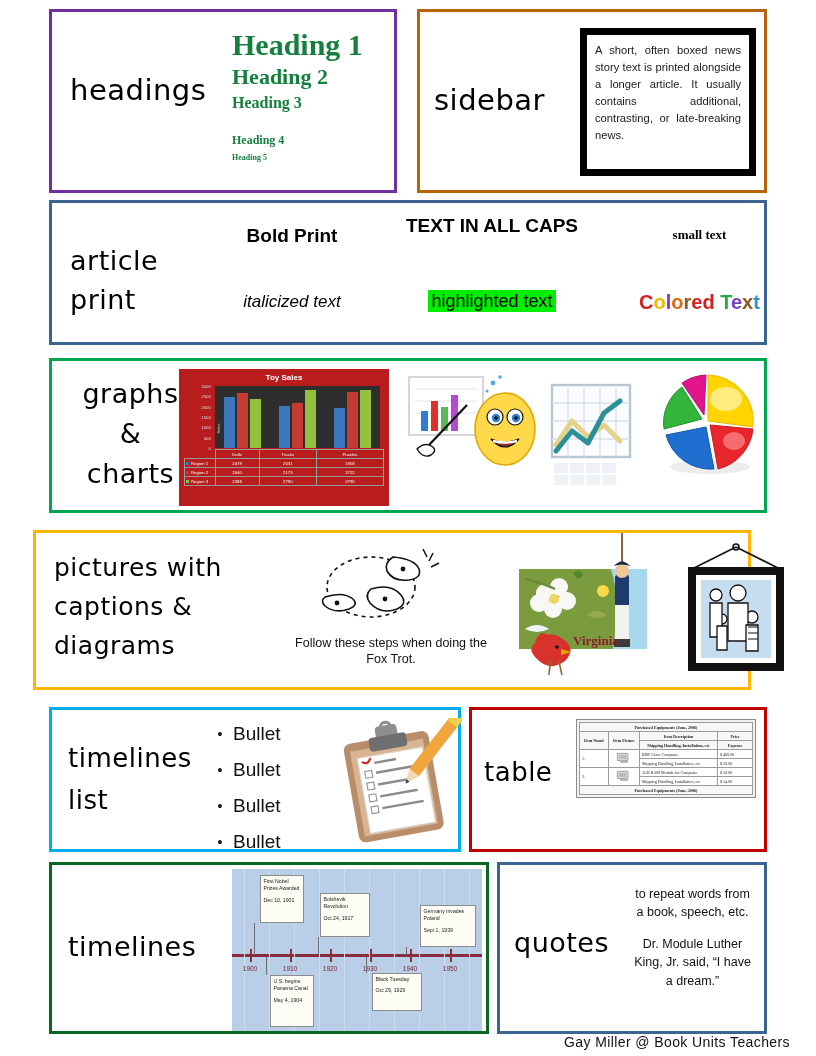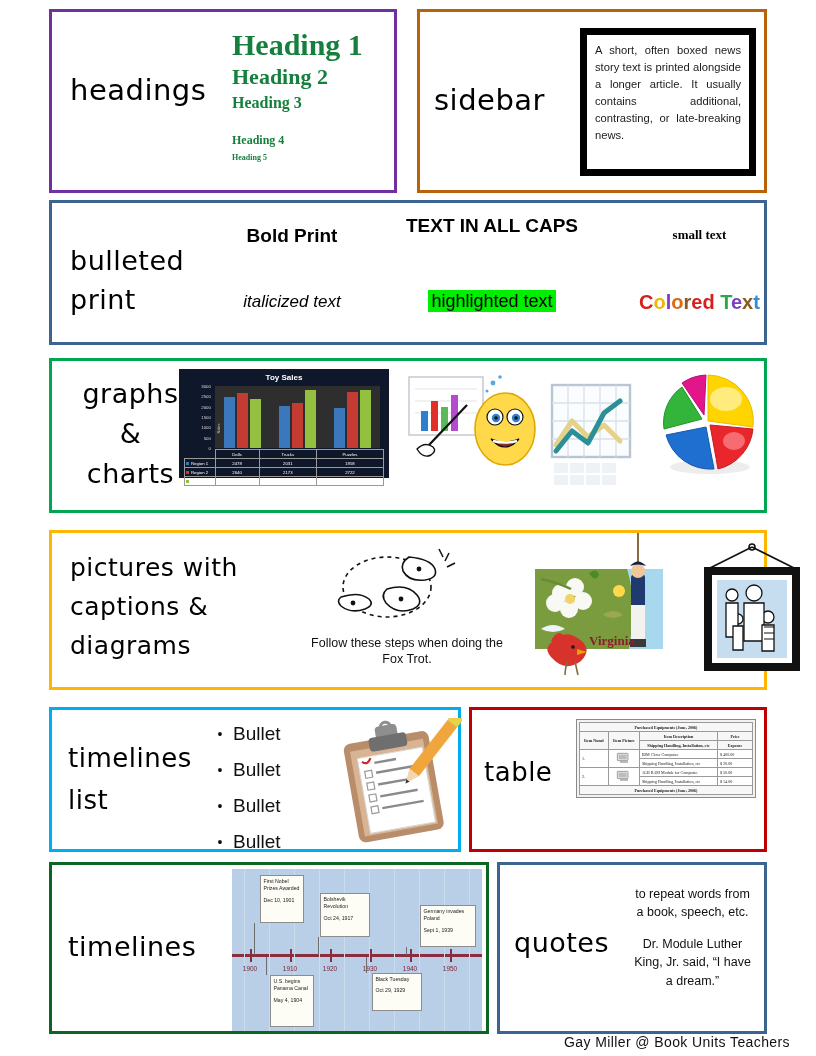--- a/index.html
+++ b/index.html
@@ -46,21 +46,21 @@
   #sp-ital{left:150px;top:89px;width:180px;font-size:17px;font-style:italic;}
   #sp-high{left:345px;top:88px;width:190px;font-size:18px;}
   #sp-high span{background:#00ee00;padding:1px 3px;}
   #sp-color{left:560px;top:88px;width:175px;font-size:20px;font-weight:bold;}
 
   
   #box-graphs{left:49px;top:358px;width:718px;height:155px;border:3px solid #00a650;}
   #graphs-label{position:absolute;left:16px;top:13px;width:125px;text-align:center;
     font-size:27px;line-height:1.48;}
   
-  #bar-chart{position:absolute;left:127px;top:8px;width:210px;height:109px;background:#0f172a;}
+  #bar-chart{position:absolute;left:127px;top:8px;width:210px;height:137px;background:#b91c1c;}
   #bc-title{position:absolute;left:0;top:4px;width:210px;text-align:center;color:#fff;
     font-size:8px;font-weight:bold;}
   #bc-plot{position:absolute;left:36px;top:17px;width:165px;height:62px;background:#2e2e2e;}
   #bc-ylab{position:absolute;left:-2px;top:40px;transform:rotate(-90deg);color:#ccc;font-size:4px;}
   .bc-tick{position:absolute;right:1px;color:#ddd;font-size:4.4px;text-align:right;width:30px;}
   .bc-group{position:absolute;bottom:0;display:flex;gap:2px;align-items:flex-end;height:100%;}
   .bc-bar{width:11px;}
   .bc-b1{background:#3b77bd;}.bc-b2{background:#c43b34;}.bc-b3{background:#93c13f;}
   #bc-table{position:absolute;left:5px;top:80px;width:200px;font-size:4.3px;color:#fff;
     border-collapse:collapse;}
@@ -68,21 +68,21 @@
   #bc-table td.lgd{text-align:left;padding-left:6px;position:relative;white-space:nowrap;}
   #bc-table td.lgd i{position:absolute;left:1px;top:3px;width:3px;height:3px;}
   
   #pres{position:absolute;left:355px;top:10px;width:130px;height:132px;}
   
   #line-glyph{position:absolute;left:497px;top:18px;width:86px;height:118px;}
   
   #pie-glyph{position:absolute;left:600px;top:8px;width:112px;height:112px;}
 
   
-  #box-pictures{left:49px;top:530px;width:718px;height:160px;border:3px solid #ffb600;}
+  #box-pictures{left:33px;top:530px;width:718px;height:160px;border:3px solid #ffb600;}
   #pictures-label{position:absolute;left:18px;top:16px;width:250px;font-size:25px;line-height:1.55;}
   #foxtrot{position:absolute;left:265px;top:12px;width:180px;height:90px;}
   #foxtrot-caption{position:absolute;left:250px;top:103px;width:210px;text-align:center;
     font-size:12.5px;line-height:1.25;color:#111;}
   #virginia{position:absolute;left:475px;top:0px;width:145px;height:156px;}
   #framed{position:absolute;left:640px;top:10px;width:120px;height:140px;}
 
   
   #box-bullets{left:49px;top:707px;width:412px;height:145px;border:3px solid #00aeef;}
   #bullets-label{position:absolute;left:16px;top:28px;width:140px;font-size:26px;line-height:1.6;}
@@ -144,21 +144,21 @@
 
   <div class="box" id="box-sidebar">
     <div class="label" id="sidebar-label">sidebar</div>
     <div id="sidebar-card">
       <div id="sidebar-text">A short, often boxed news story text is printed alongside a longer article. It usually contains additional, contrasting, or late-breaking news.</div>
     </div>
   </div>
 
   <div class="box" id="box-special">
     <div class="label" id="special-label">
-      <div>bulleted</div>
+      <div>article</div>
       <div>print</div>
     </div>
     <div class="sp-col" id="sp-bold">Bold Print</div>
     <div class="sp-col" id="sp-caps">TEXT IN ALL CAPS</div>
     <div class="sp-col" id="sp-small">small text</div>
     <div class="sp-col" id="sp-ital">italicized text</div>
     <div class="sp-col" id="sp-high">
       <span>highlighted text</span>
     </div>
     <div class="sp-col" id="sp-color"><span style="color: rgb(214, 31, 31);">C</span><span style="color: rgb(241, 184, 0);">o</span><span style="color: rgb(122, 63, 191);">l</span><span style="color: rgb(224, 106, 18);">o</span><span style="color: rgb(138, 90, 34);">r</span><span style="color: rgb(214, 31, 31);">e</span><span style="color: rgb(214, 31, 31);">d</span><span style="color: rgb(0, 0, 0);">&nbsp;</span><span style="color: rgb(42, 168, 74);">T</span><span style="color: rgb(122, 63, 191);">e</span><span style="color: rgb(138, 90, 34);">x</span><span style="color: rgb(47, 143, 208);">t</span></div>

